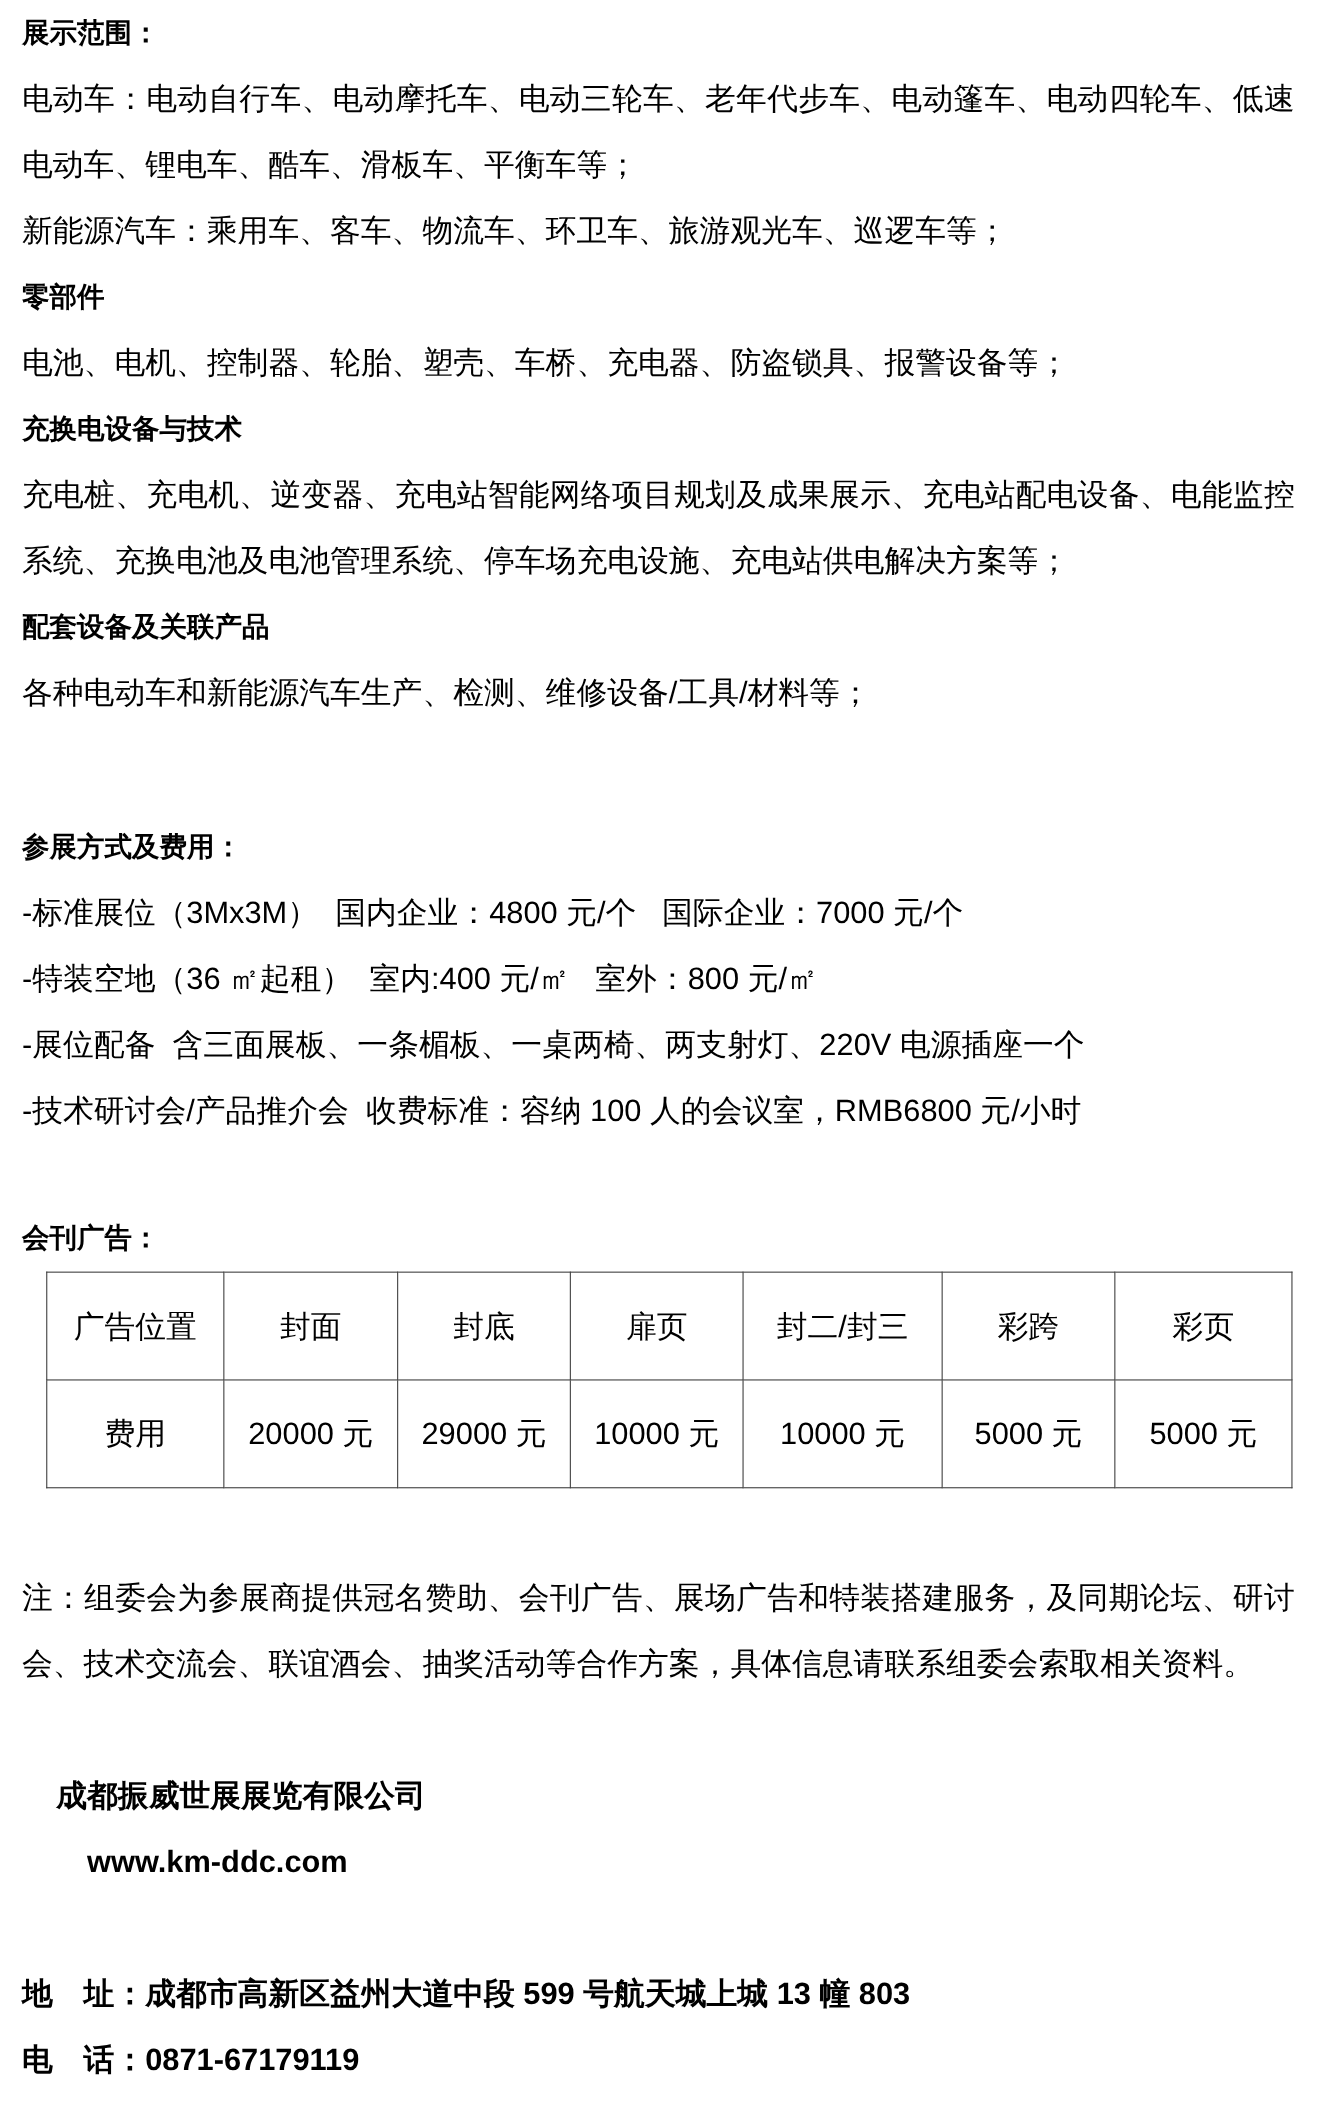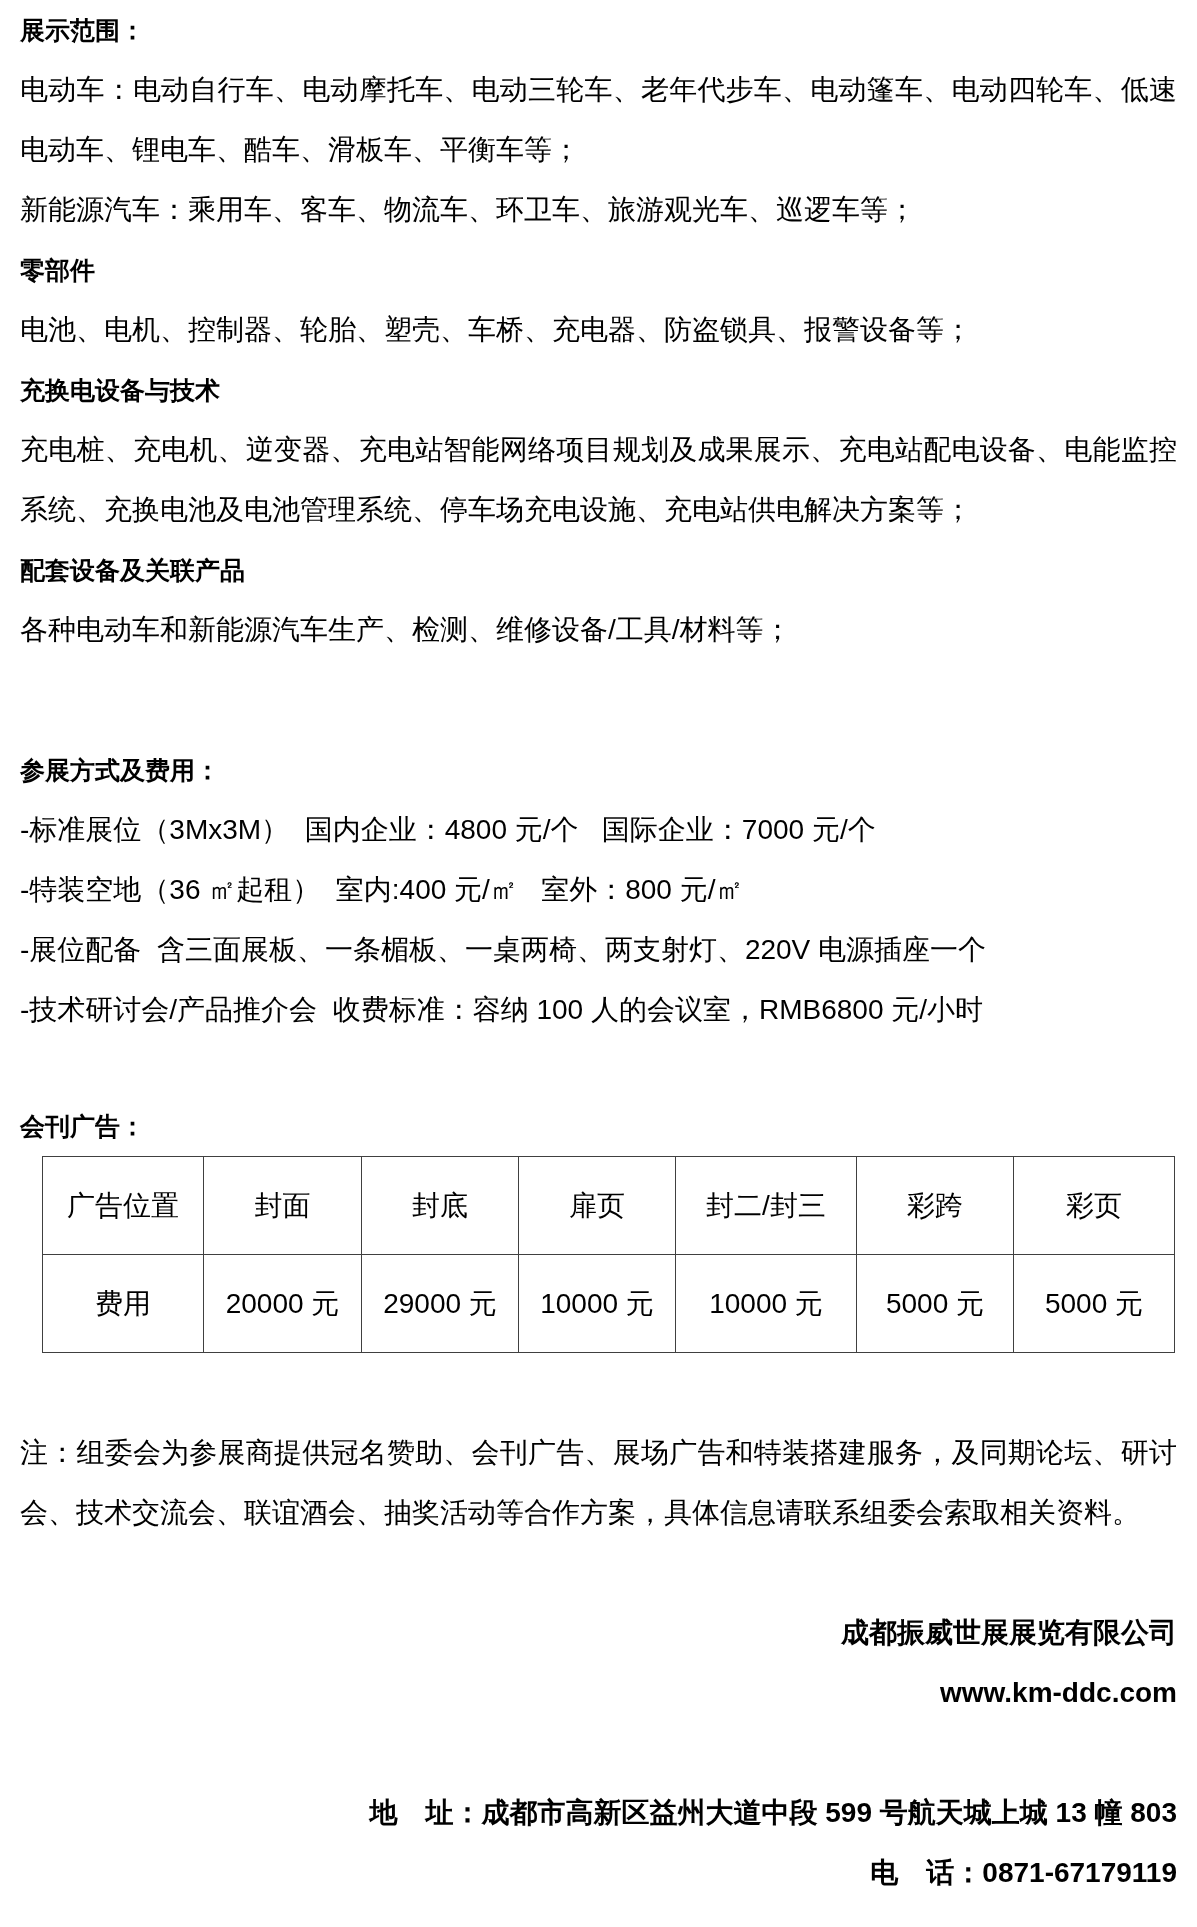--- a/index.html
+++ b/index.html
@@ -22,21 +22,21 @@
   .line {
     font-size: 28px;
     line-height: 60px;
     white-space: pre-wrap;
   }
   .para {
     font-size: 28px;
     line-height: 60px;
     text-align: justify;
   }
-  .bold { font-weight: 700; text-align: right; }
+  .bold { font-weight: 700; }
   .heading {
     font-size: 25px;
     line-height: 60px;
     font-weight: 700;
     white-space: pre-wrap;
   }
   .spacer-80 { height: 80px; }
   .spacer-56 { height: 56px; }
   .ad-table {
     border-collapse: collapse;

